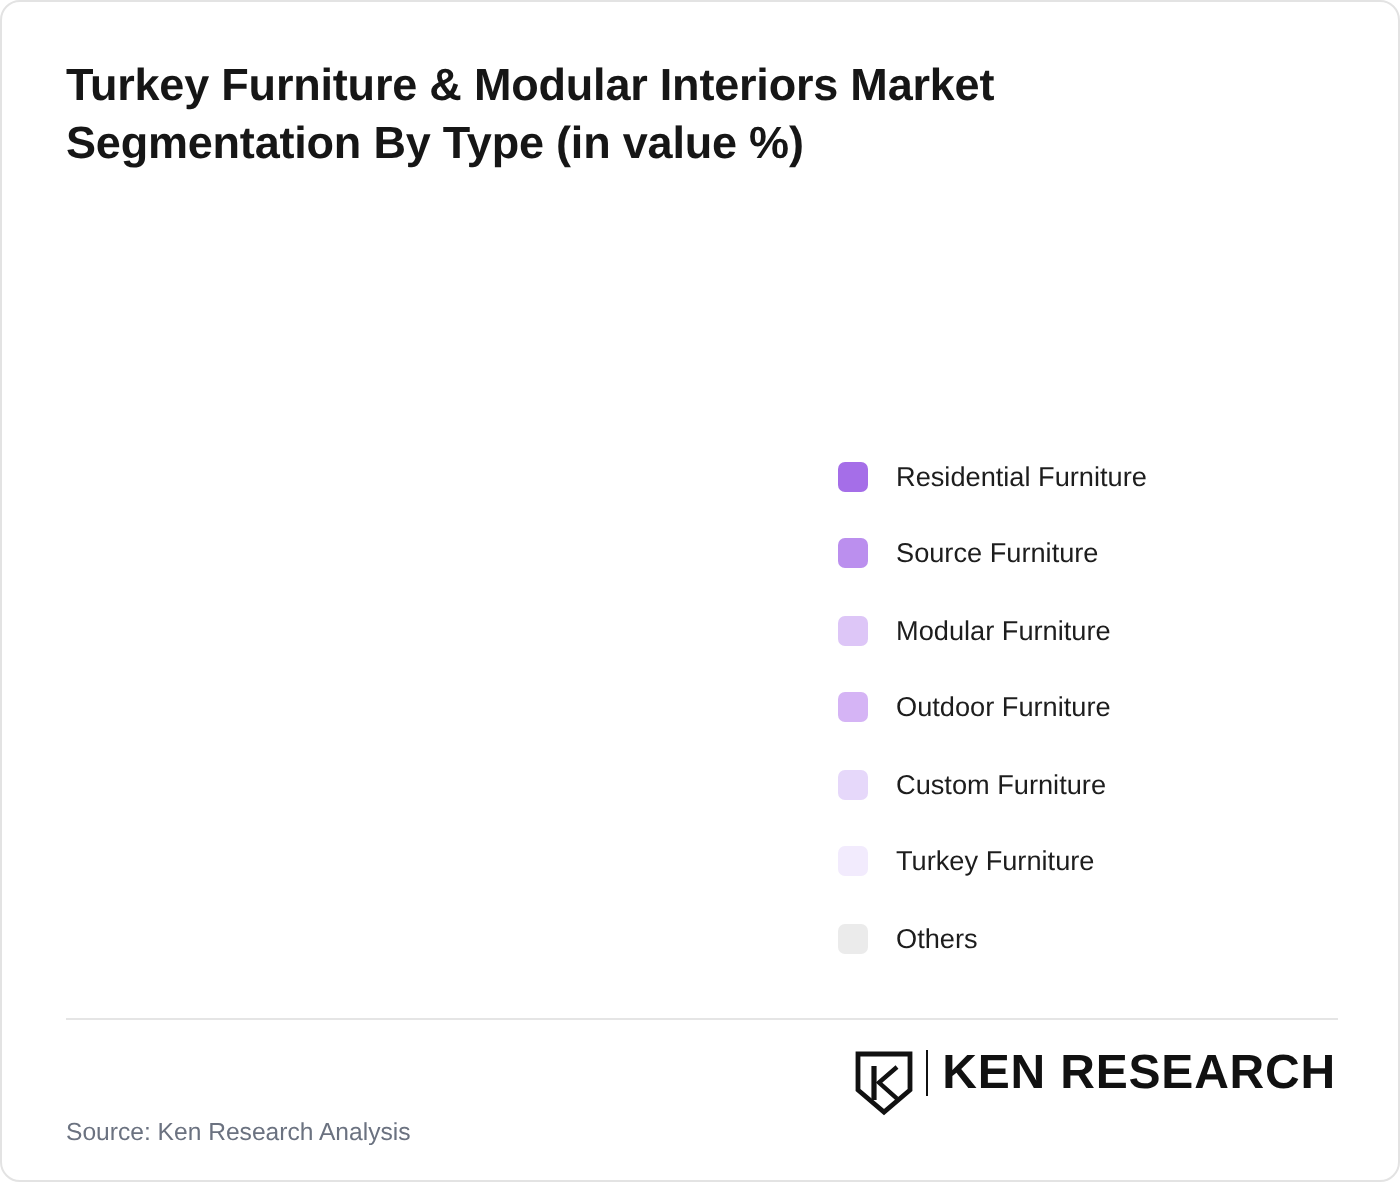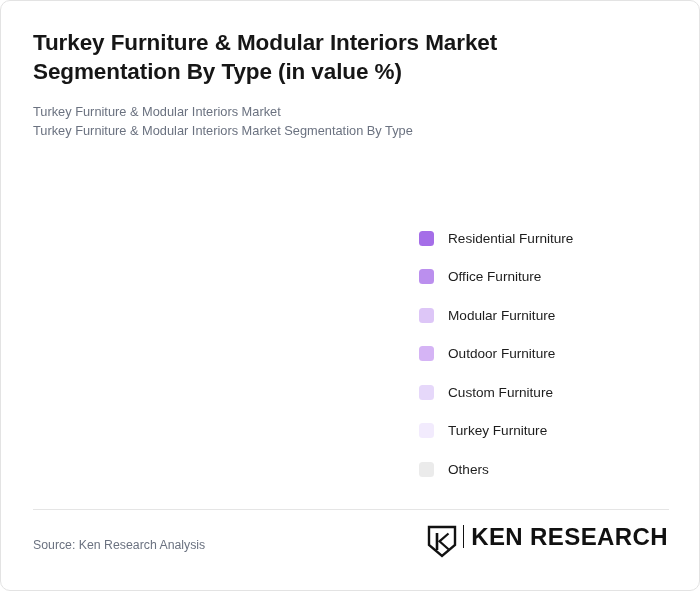--- a/index.html
+++ b/index.html
@@ -114,21 +114,21 @@
     position: absolute;
     left: 32px;
     top: 508px;
     width: 636px;
     height: 1px;
     background: #e5e5e5;
   }
   .source {
     position: absolute;
     left: 32px;
-    top: 537px;
+    top: 558px;
     font-size: 12.3px;
     color: #6b7280;
   }
   .logo {
     position: absolute;
     right: 31px;
     top: 524px;
     display: flex;
     align-items: flex-start;
     height: 34px;
@@ -154,37 +154,33 @@
     position: relative;
   }
 </style>
 </head>
 <body>
 
 <div class="card">
 
   <div class="header">
     <h1 class="title">Turkey Furniture &amp; Modular Interiors Market Segmentation By Type (in value %)</h1>
-    <div class="subtitles">
-      <div class="subtitle">Turkey Furniture &amp; Modular Interiors Market</div>
-      <div class="subtitle">Turkey Furniture &amp; Modular Interiors Market Segmentation By Type</div>
-    </div>
   </div>
 
   <div class="chart-area">
 
 
     <div class="legend" id="legend">
         <div class="legend-item">
           <div class="legend-swatch" style="background: rgb(165, 110, 232);"></div>
           <div class="legend-label">Residential Furniture</div>
         </div>
         <div class="legend-item">
           <div class="legend-swatch" style="background: rgb(187, 143, 238);"></div>
-          <div class="legend-label">Office Furniture</div>
+          <div class="legend-label">Source Furniture</div>
         </div>
         <div class="legend-item">
           <div class="legend-swatch" style="background: rgb(221, 198, 247);"></div>
           <div class="legend-label">Modular Furniture</div>
         </div>
         <div class="legend-item">
           <div class="legend-swatch" style="background: rgb(213, 180, 245);"></div>
           <div class="legend-label">Outdoor Furniture</div>
         </div>
         <div class="legend-item">

